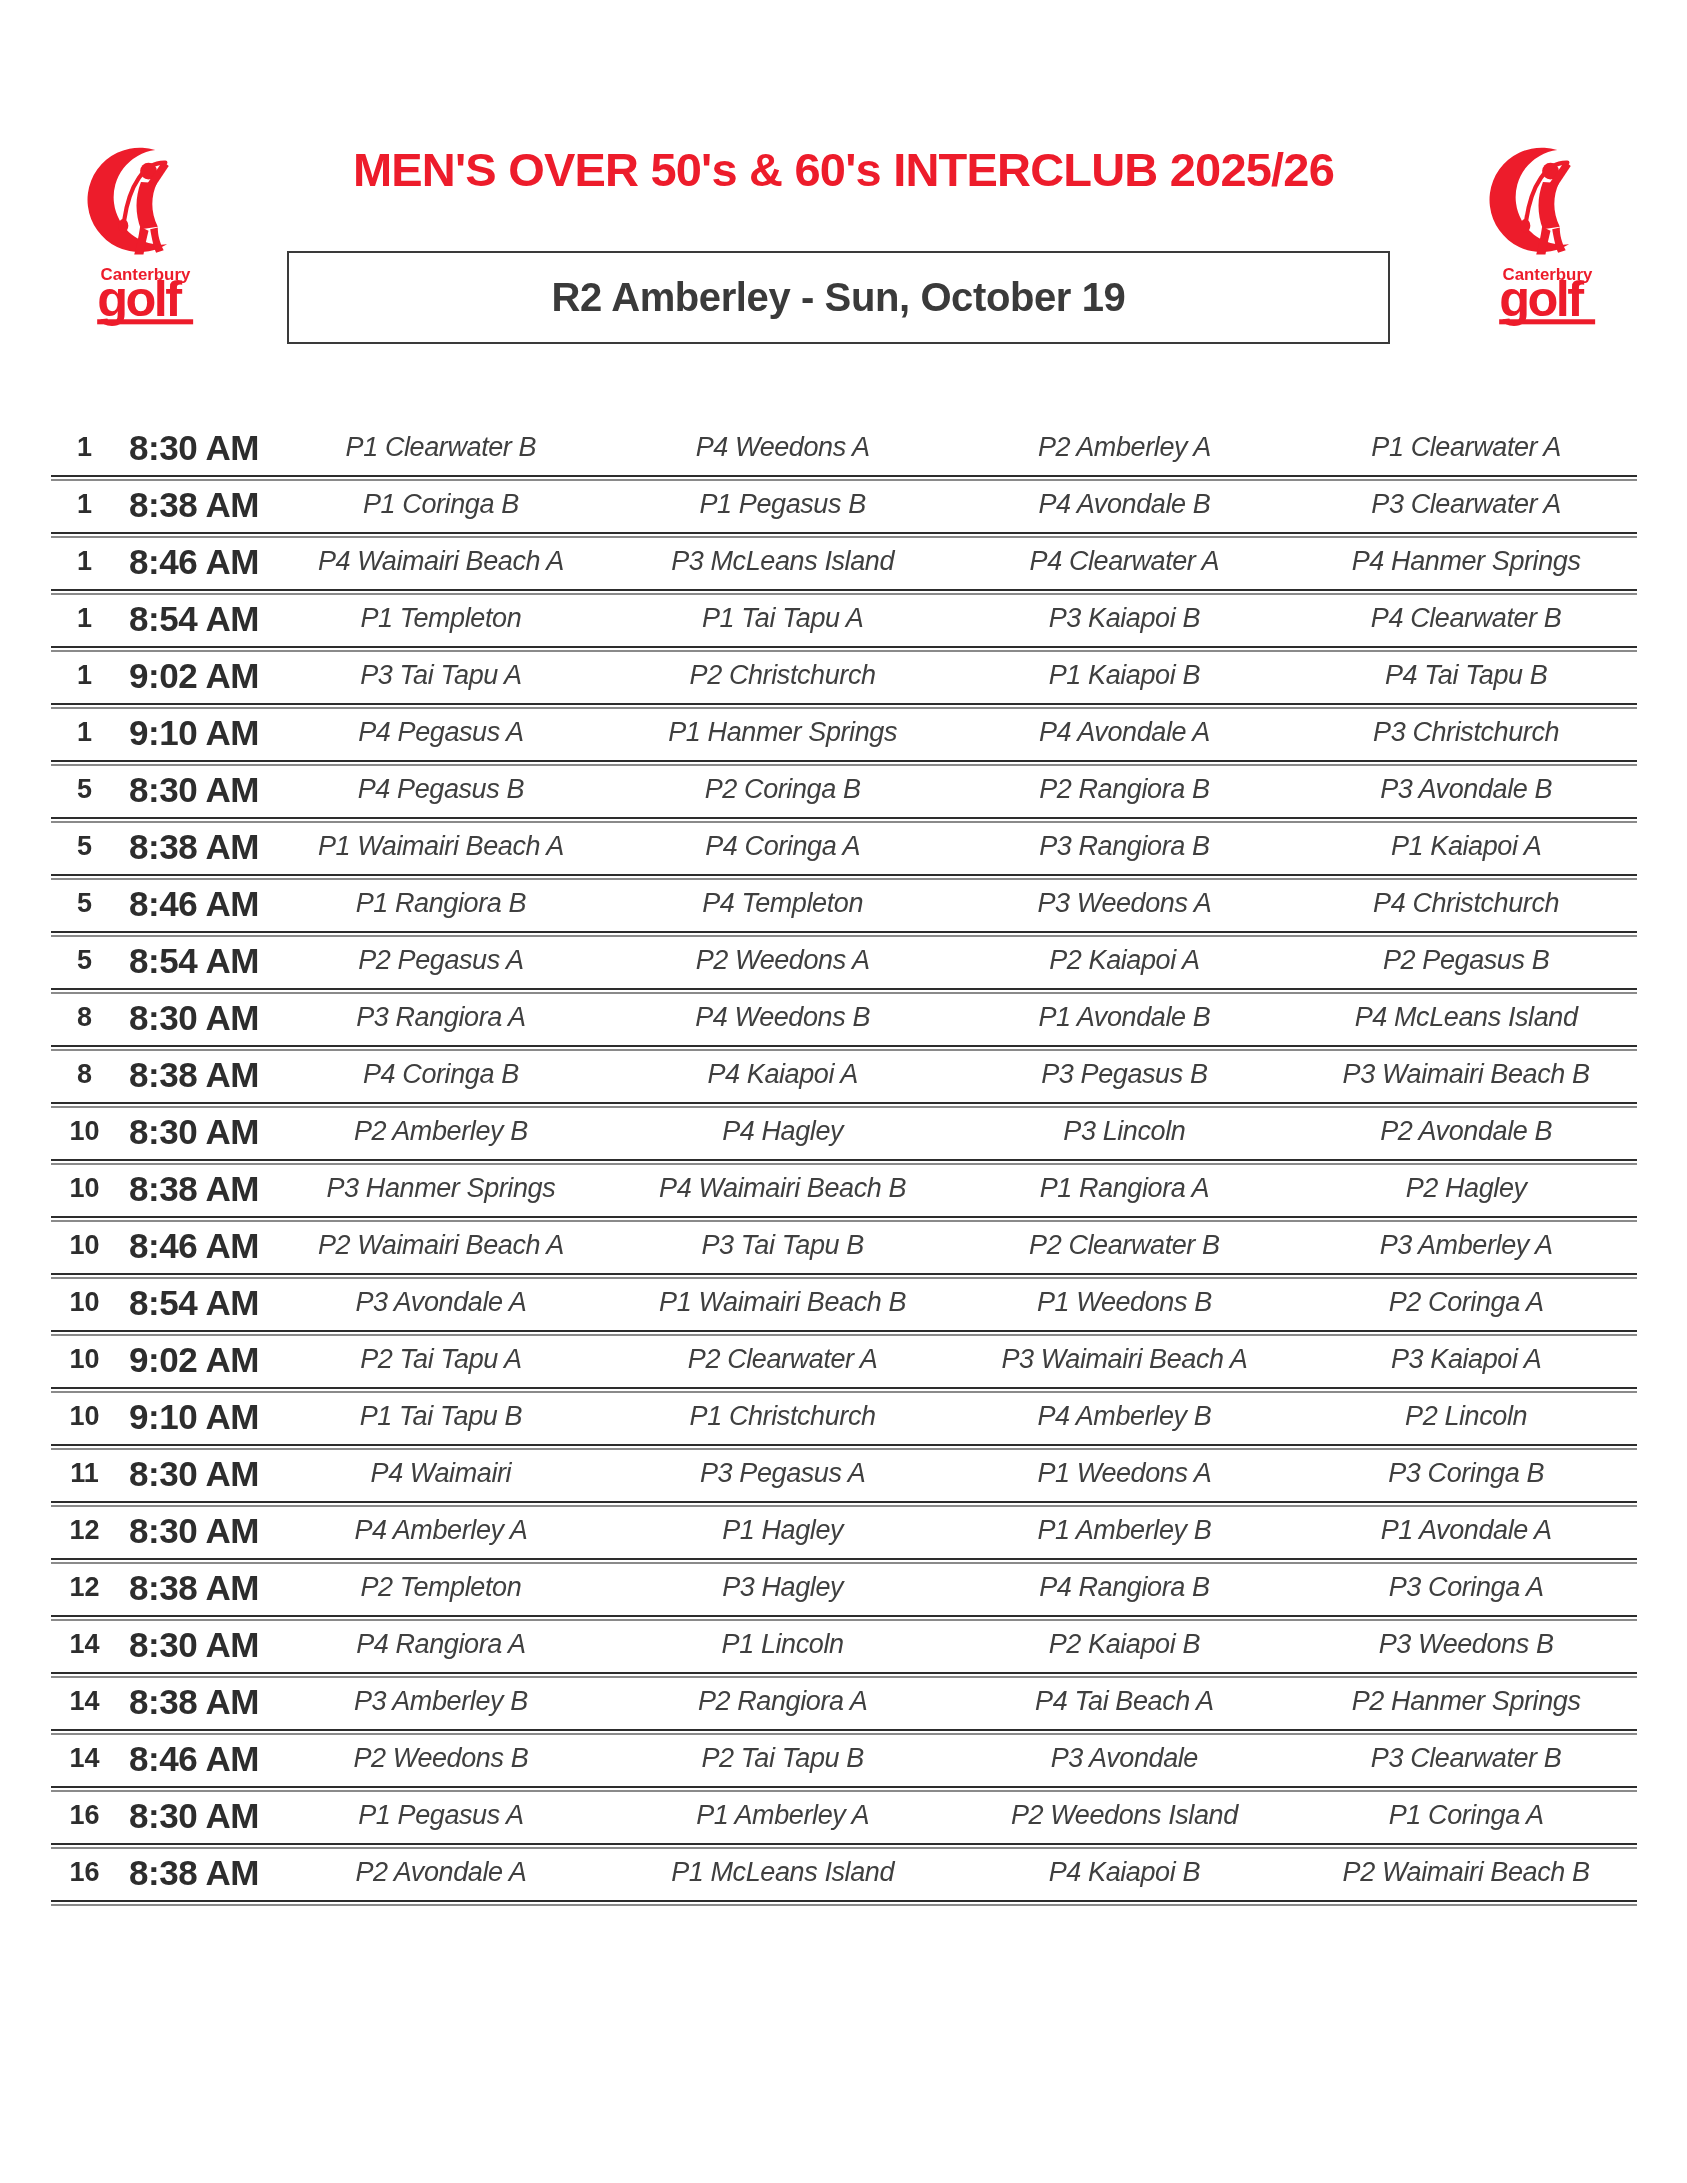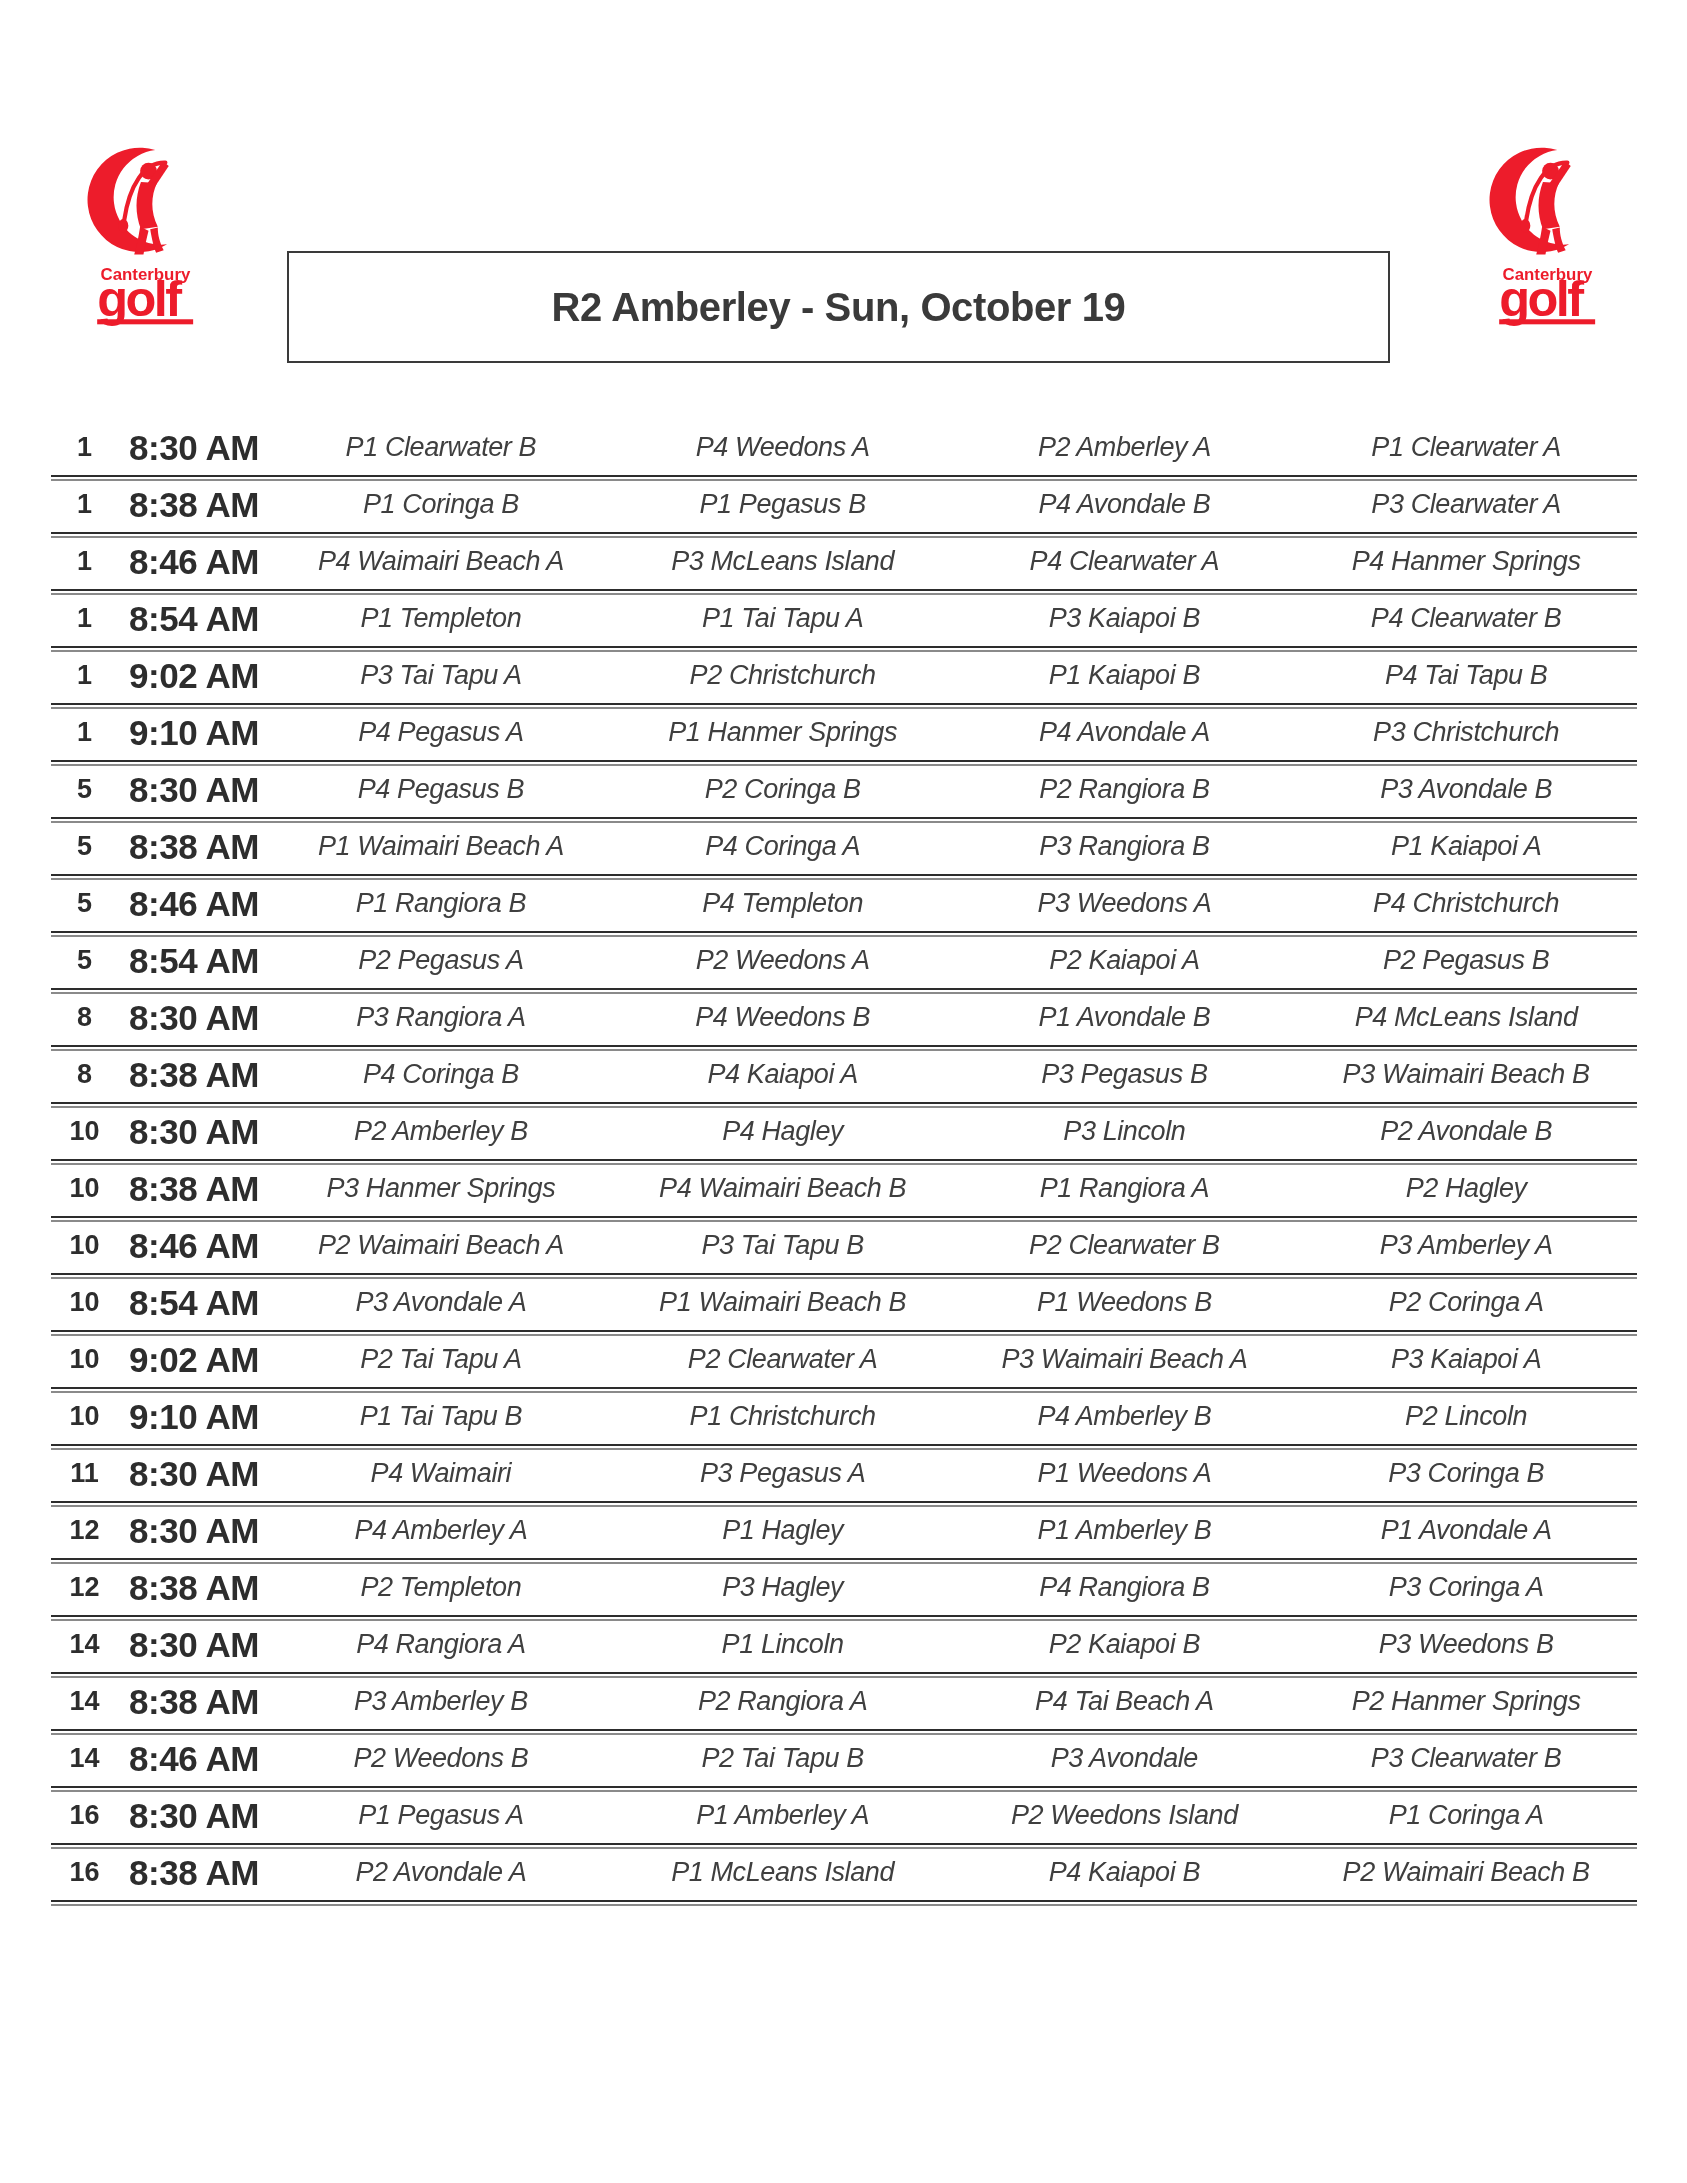--- a/index.html
+++ b/index.html
@@ -9,21 +9,21 @@
     -webkit-font-smoothing:antialiased;
   }
   
   .header{position:relative;height:420px;}
   .title{
     position:absolute;top:142px;left:0;width:100%;
     text-align:center;font-size:47px;font-weight:bold;
     letter-spacing:-0.8px;color:#ed1c2b;white-space:nowrap;
   }
   .subtitle-box{
-    position:absolute;top:251px;left:287px;width:1103px;height:112px;
+    position:absolute;top:251px;left:287px;width:1103px;height:93px;
     border:2.5px solid #3a3a3a;box-sizing:border-box;
     display:flex;align-items:center;justify-content:center;
   }
   .subtitle{
     font-size:40px;font-weight:bold;color:#3a3a3a;
     letter-spacing:-0.4px;white-space:nowrap;
   }
   .logo{position:absolute;top:145px;width:118px;height:181px;}
   .logo-left{left:87px;}
   .logo-right{left:1489px;}
@@ -85,20 +85,21 @@
         <path d="M75,100 C77,112 79,121 82,128 L91,125 C86,115 84,107 84,98 Z"></path>
         <path d="M93,21 C68,20 50,48 44,90" fill="none" stroke="#ed1c2b" stroke-width="5" stroke-linecap="round"></path>
         <ellipse cx="43" cy="96" rx="6" ry="8"></ellipse>
       </g>
       <text x="16" y="160" font-family="Liberation Sans, sans-serif" font-size="20" font-weight="bold" fill="#ed1c2b">Canterbury</text>
       <text x="12" y="203" font-family="Liberation Sans, sans-serif" font-size="60" font-weight="bold" letter-spacing="-3" fill="#ed1c2b">golf</text>
       <rect x="12" y="207" width="114" height="6" fill="#ed1c2b"></rect>
     </svg>
   </div>
 
+  <div class="title">MEN'S OVER 50's &amp; 60's INTERCLUB 2025/26</div>
 
   <div class="subtitle-box">
     <div class="subtitle">R2 Amberley - Sun, October 19</div>
   </div>
 </div>
 
 <div class="draw-table">
   <div class="draw-row">
     <div class="cell hole-cell">1</div>
     <div class="cell time-cell">8:30 AM</div>

